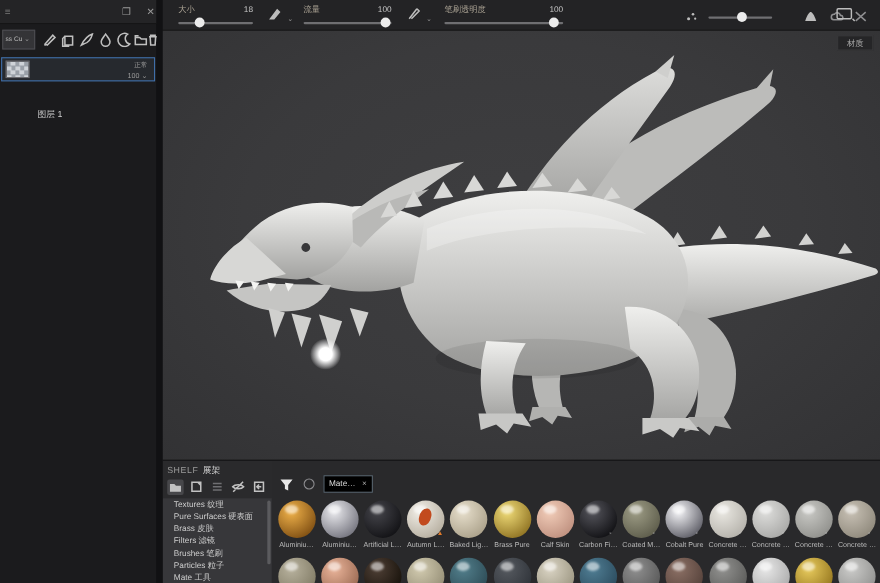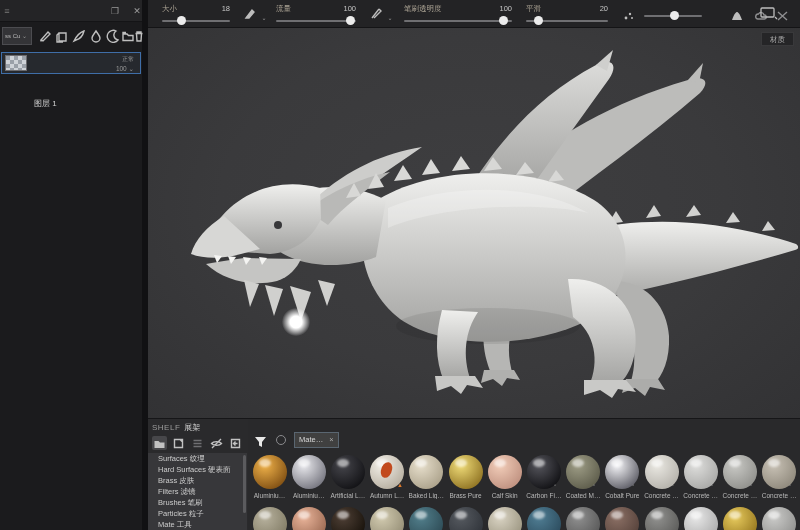--- a/index.html
+++ b/index.html
@@ -54,21 +54,21 @@
   .sh-ico svg { width:13px; height:13px; stroke:#c2c2c2; fill:none; stroke-width:1.4; }
   .sh-ico.active { background:#47474a; border-radius:2px; }
   .sh-ico.dim svg { stroke:#6f6f72; }
   #cat-list { position:absolute; left:0; top:34px; width:99px; height:78px; background:#37373a; }
   .cat-item { height:11px; line-height:11px; padding-left:10px; font-size:7.5px; color:#cccccc; white-space:nowrap; overflow:hidden; }
   #cat-scroll { position:absolute; left:95px; top:36px; width:3px; height:58px; background:#5b5b5e; border-radius:2px; }
   #shelf-right { position:absolute; left:100px; top:0; width:552px; height:112px; background:#29292b; }
   #filter-bar { position:absolute; left:0; top:12px; width:552px; height:20px; }
   #funnel { position:absolute; left:6px; top:3px; }
   #circle-ico { position:absolute; left:28px; top:4px; width:10px; height:10px; border:1.3px solid #8a8a8d; border-radius:50%; }
-  #filter-chip { position:absolute; left:46px; top:1px; height:16px; padding:0 4px; background:#404040;
+  #filter-chip { position:absolute; left:46px; top:1px; height:16px; padding:0 4px; background:#000000;
     border:1px solid #5a6671; color:#d8d8d8; font-size:7.5px; line-height:14px; }
   #filter-chip .x { margin-left:6px; color:#aaaaaa; }
   #shelf-search { position:absolute; left:108px; top:1px; width:150px; height:16px; background:transparent; border:none;
     outline:none; color:#bbbbbb; font-size:7.5px; font-family:inherit; }
   #shelf-search::placeholder { color:#77777a; }
   #mat-grid { position:absolute; left:2px; top:34px; width:550px; height:78px; }
   .mat-cell { position:absolute; width:39px; }
   .mat-sphere { position:relative; margin:0 auto; width:34px; height:34px; border-radius:50%; }
   .mat-shine { position:absolute; left:6px; top:4px; width:12px; height:8px; border-radius:50%;
     background:rgba(255,255,255,0.55); filter:blur(1px); }
@@ -158,28 +158,20 @@
         </svg>
       <span class="chev">⌄</span></span>
     <div class="tb-group" style="left:256px;width:108px;">
       <span class="tb-label">笔刷透明度</span>
       <span class="tb-value">100</span>
       <div class="tb-slider">
         <div class="tb-track"></div>
           <div class="tb-knob" style="left:88%;"></div>
       </div>
     </div>
-    <div class="tb-group" style="left:378px;width:82px;">
-      <span class="tb-label">平滑</span>
-      <span class="tb-value">20</span>
-      <div class="tb-slider">
-        <div class="tb-track"></div>
-          <div class="tb-knob" style="left:10%;"></div>
-      </div>
-    </div>
     <span class="tb-ico" style="left:474px;top:8px;">
       <svg width="13" height="13" viewBox="0 0 13 13">
           <g fill="#bdbdbd" stroke="none">
         <circle cx="4" cy="9" r="1.4"></circle>
             <circle cx="8" cy="5" r="1.2"></circle>
             <circle cx="10" cy="9" r="1"></circle>
           </g>
         </svg></span>
     <div class="tb-group" style="left:496px;width:58px;">
       <div class="tb-slider" style="top:10px;">
@@ -315,22 +307,22 @@
       <span class="sh-ico" style="left:59px;">
         <svg viewBox="0 0 13 13">
             <path d="M1.5 6.5 C3.5 4 9.5 4 11.5 6.5 C9.5 9 3.5 9 1.5 6.5 Z M2 11 L11 2"></path>
           </svg></span>
       <span class="sh-ico" style="left:78px;">
         <svg viewBox="0 0 13 13">
             <path d="M2.5 2.5 h8 v8 h-8 Z M8.5 6.5 h-4 M6.5 4.5 l-2 2 l2 2"></path>
           </svg></span>
     </div>
     <div id="cat-list">
-        <div class="cat-item">Surfaces 纹理</div>
-        <div class="cat-item">Hard Surfaces 硬表面</div>
+        <div class="cat-item">Textures 纹理</div>
+        <div class="cat-item">Pure Surfaces 硬表面</div>
         <div class="cat-item">Brass 皮肤</div>
         <div class="cat-item">Filters 滤镜</div>
         <div class="cat-item">Brushes 笔刷</div>
         <div class="cat-item">Particles 粒子</div>
         <div class="cat-item">Mate 工具</div>
       </div>
     <div id="cat-scroll"></div>
     <div id="shelf-right">
       <div id="filter-bar">
         <span id="funnel">

